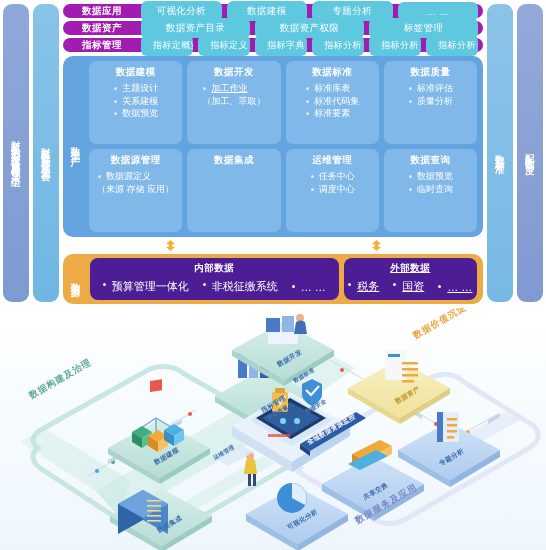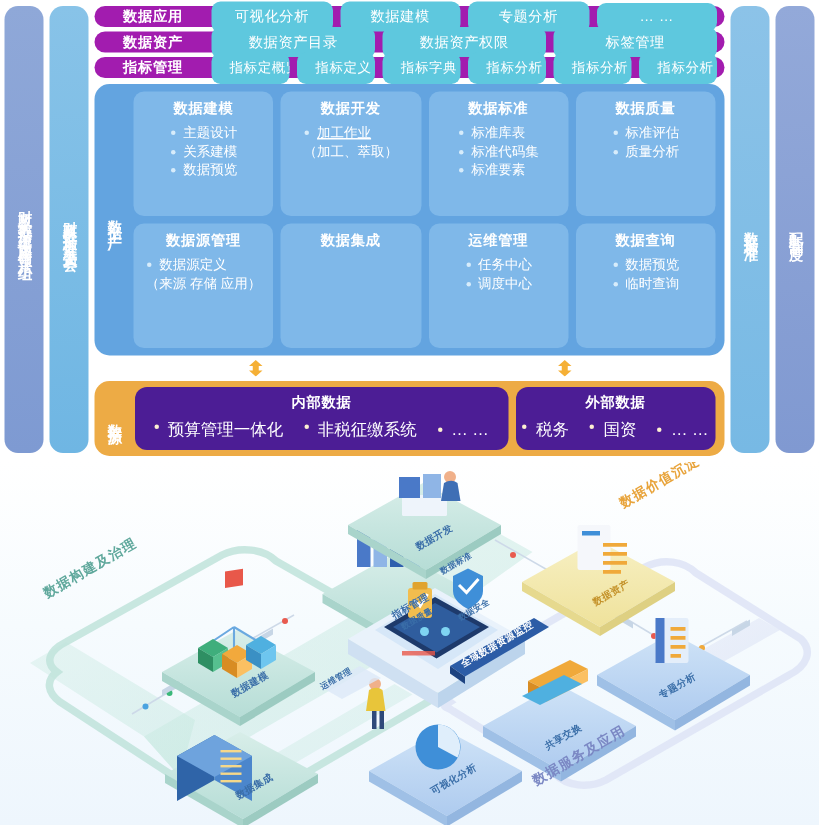--- a/index.html
+++ b/index.html
@@ -157,21 +157,21 @@
     writing-mode:vertical-rl;text-orientation:upright;
     font-size:9.5px;font-weight:bold;letter-spacing:2.5px;color:#ffffff;
   }
   .source-group{
     background:#4c1d95;border-radius:8px;
     padding:4px 6px;box-sizing:border-box;
     display:flex;flex-direction:column;align-items:center;
     min-width:0;
   }
   .source-group.internal{flex:1.95 1 0;}
-  .source-group.external{flex:1 1 0;}
+  .source-group.external{flex:1 1 0;text-decoration:underline;}
   .source-title{font-size:9.5px;font-weight:bold;color:#ffffff;margin-bottom:4px;letter-spacing:.5px;}
   .source-items{display:flex;gap:14px;align-items:center;justify-content:center;flex-wrap:nowrap;}
   .source-item{
     position:relative;padding-left:9px;font-size:11px;color:#ffffff;white-space:nowrap;
   }
   .source-item::before{
     content:"";position:absolute;left:0;top:4px;width:3px;height:3px;border-radius:50%;
     background:#fdf0d2;
   }
 

